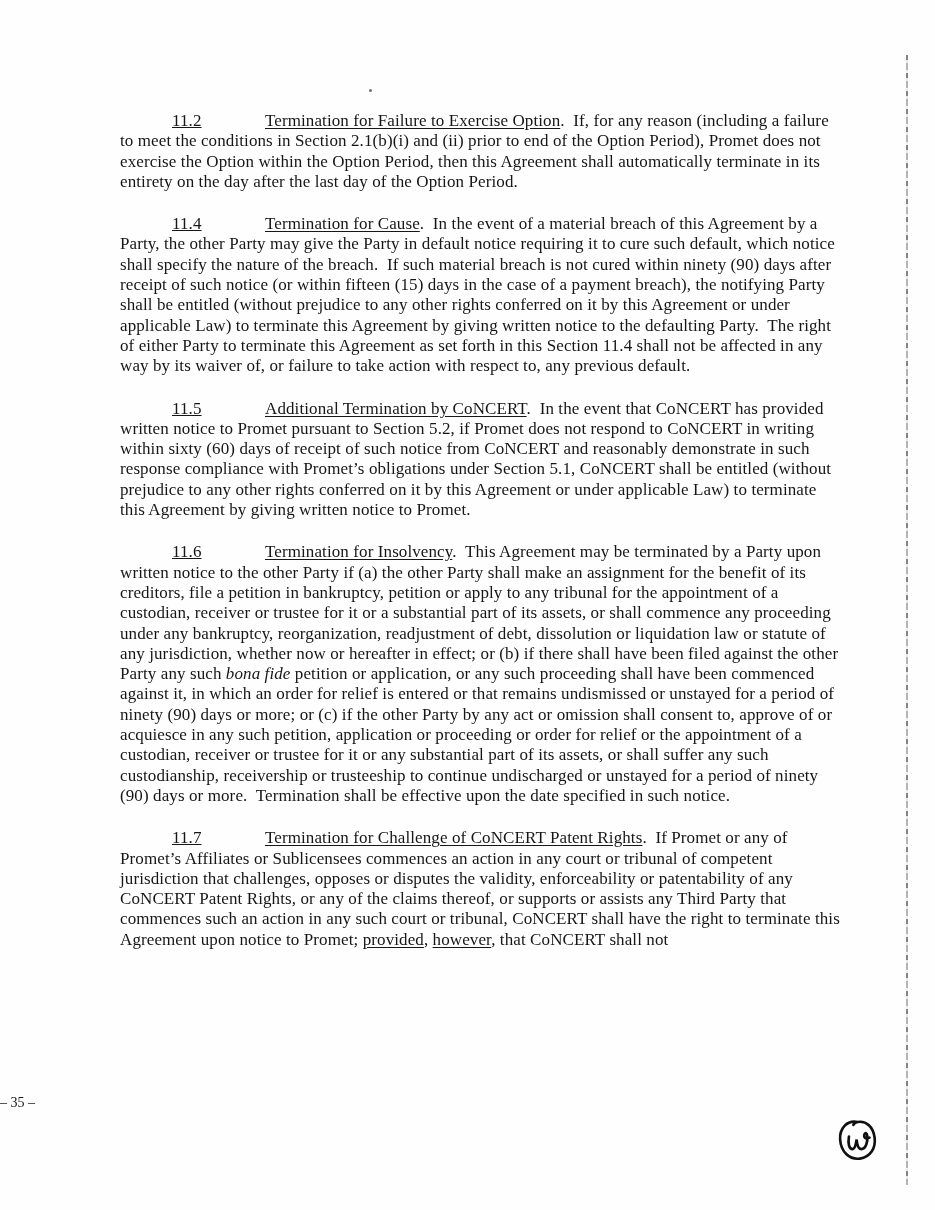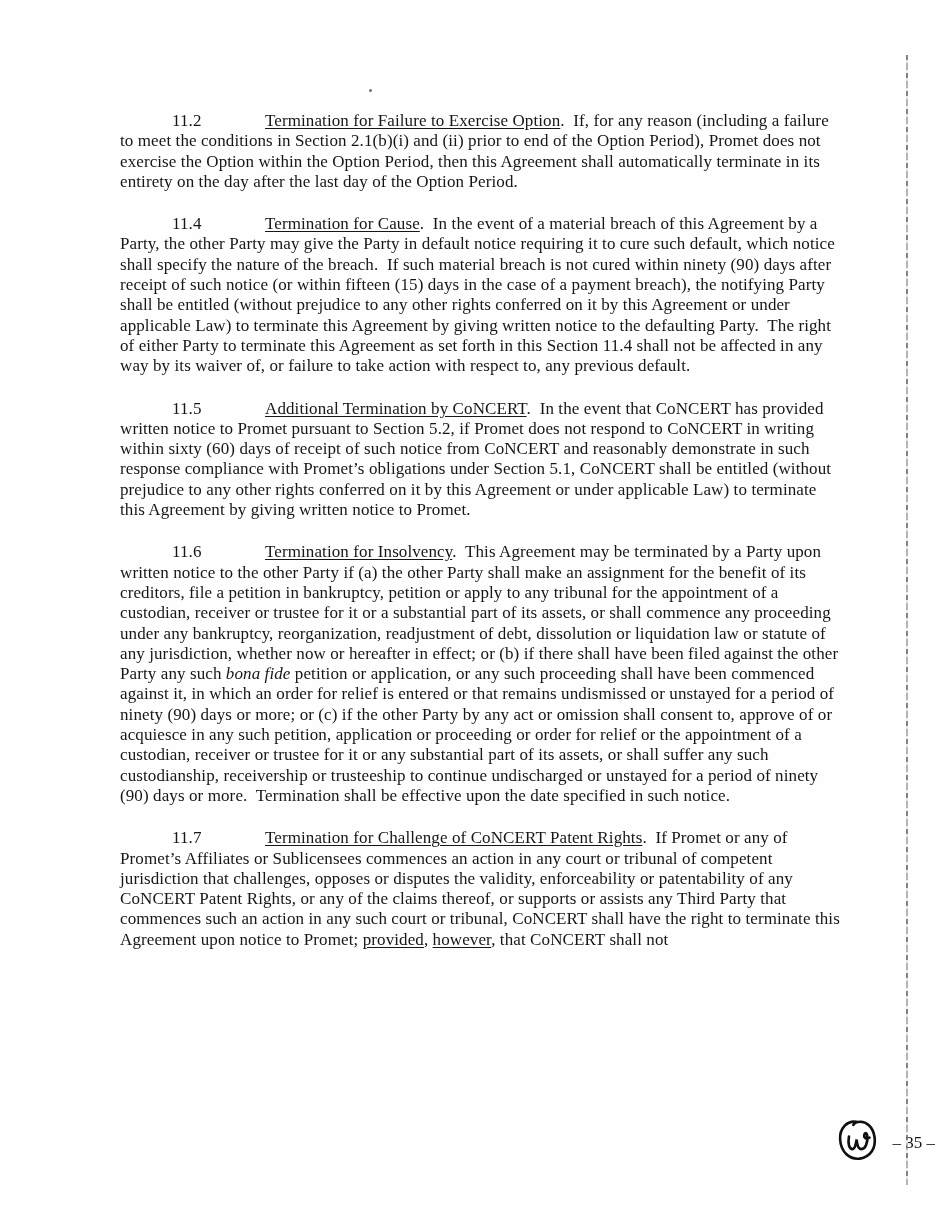--- a/index.html
+++ b/index.html
@@ -18,31 +18,30 @@
   }
   .content {
     position: absolute;
     left: 120px; top: 111px;
     width: 722px;
     font-size: 17px;
     line-height: 20.3px;
     letter-spacing: 0.1px;
   }
   .para { margin: 0 0 22px 0; text-indent: 52px; }
-  .num { display: inline-block; min-width: 56px; text-indent: 0; }
+  .num { display: inline-block; min-width: 56px; text-indent: 0; text-decoration: underline; }
   .heading { text-decoration: underline; text-underline-offset: 2px; margin-left: 37px; }
   .u { text-decoration: underline; text-underline-offset: 2px; }
   .it { font-style: italic; }
   .footer {
     position: absolute;
     left: 0; right: 0; top: 1095px;
-    text-align: right;
-    font-size: 17px;
+    text-align: left;
+    font-size: 14px;
     color: #161616;
-    margin-top: 38px;
   }
   .scan-line {
     position: absolute;
     left: 906px; top: 55px;
     width: 2px; height: 1130px;
     background: repeating-linear-gradient(180deg,
       rgba(110,110,110,0.85) 0 5px,
       rgba(165,165,165,0.25) 5px 8px,
       rgba(120,120,120,0.55) 8px 15px,
       rgba(150,150,150,0.15) 15px 18px);

